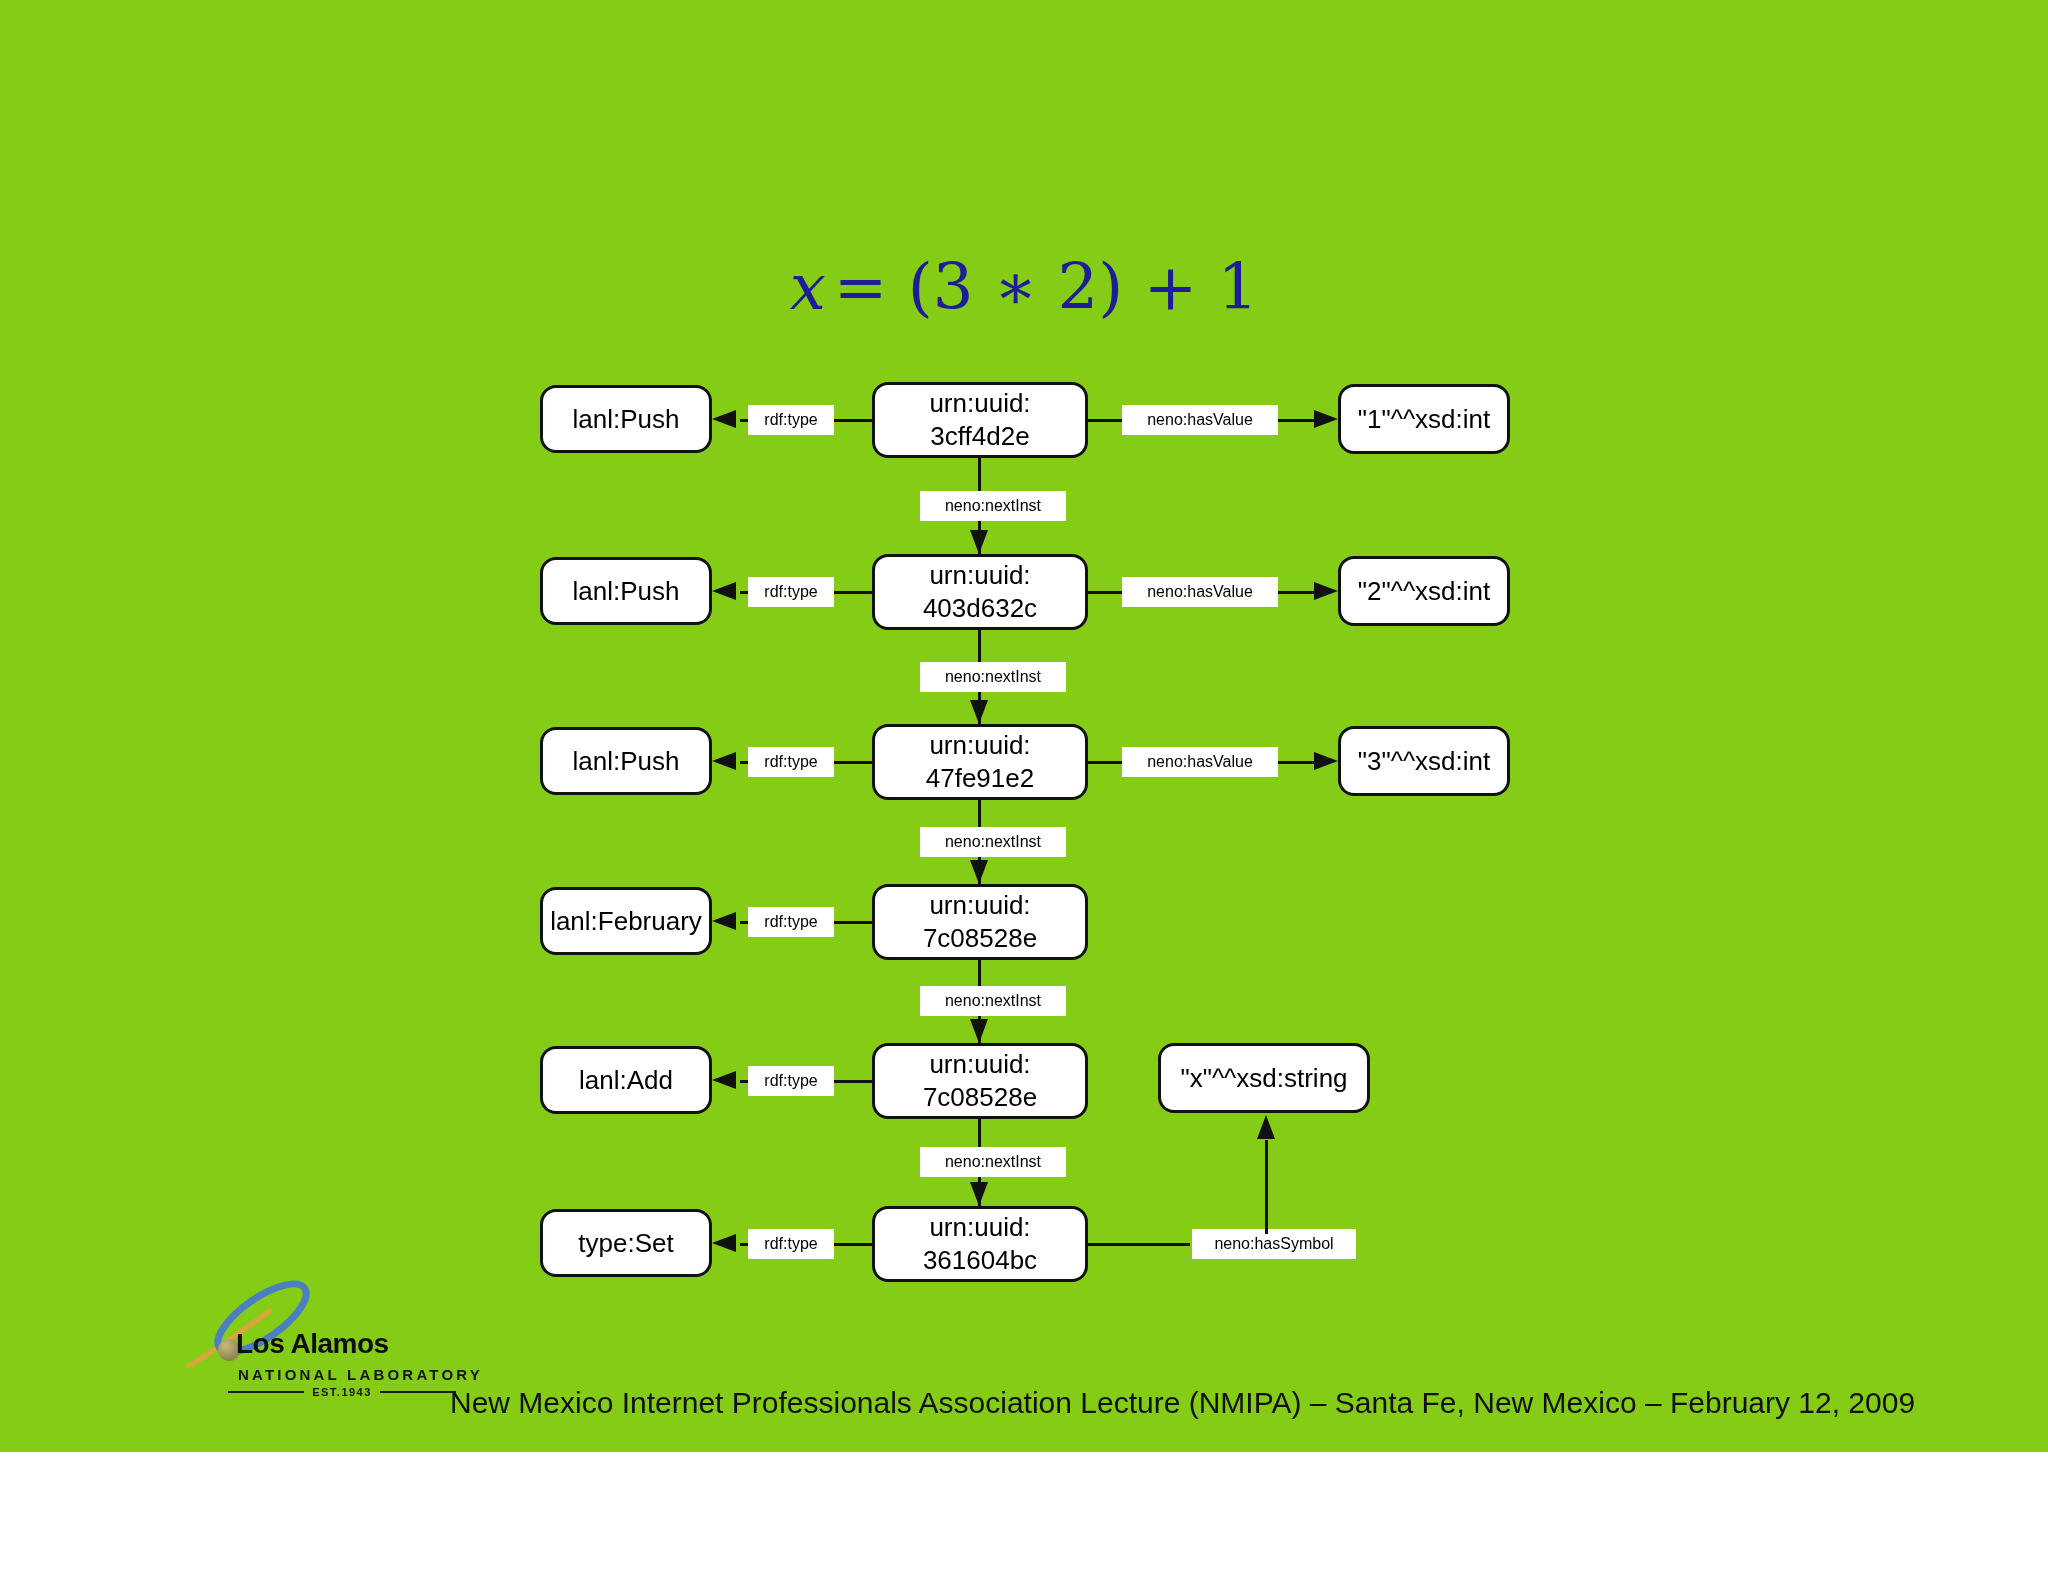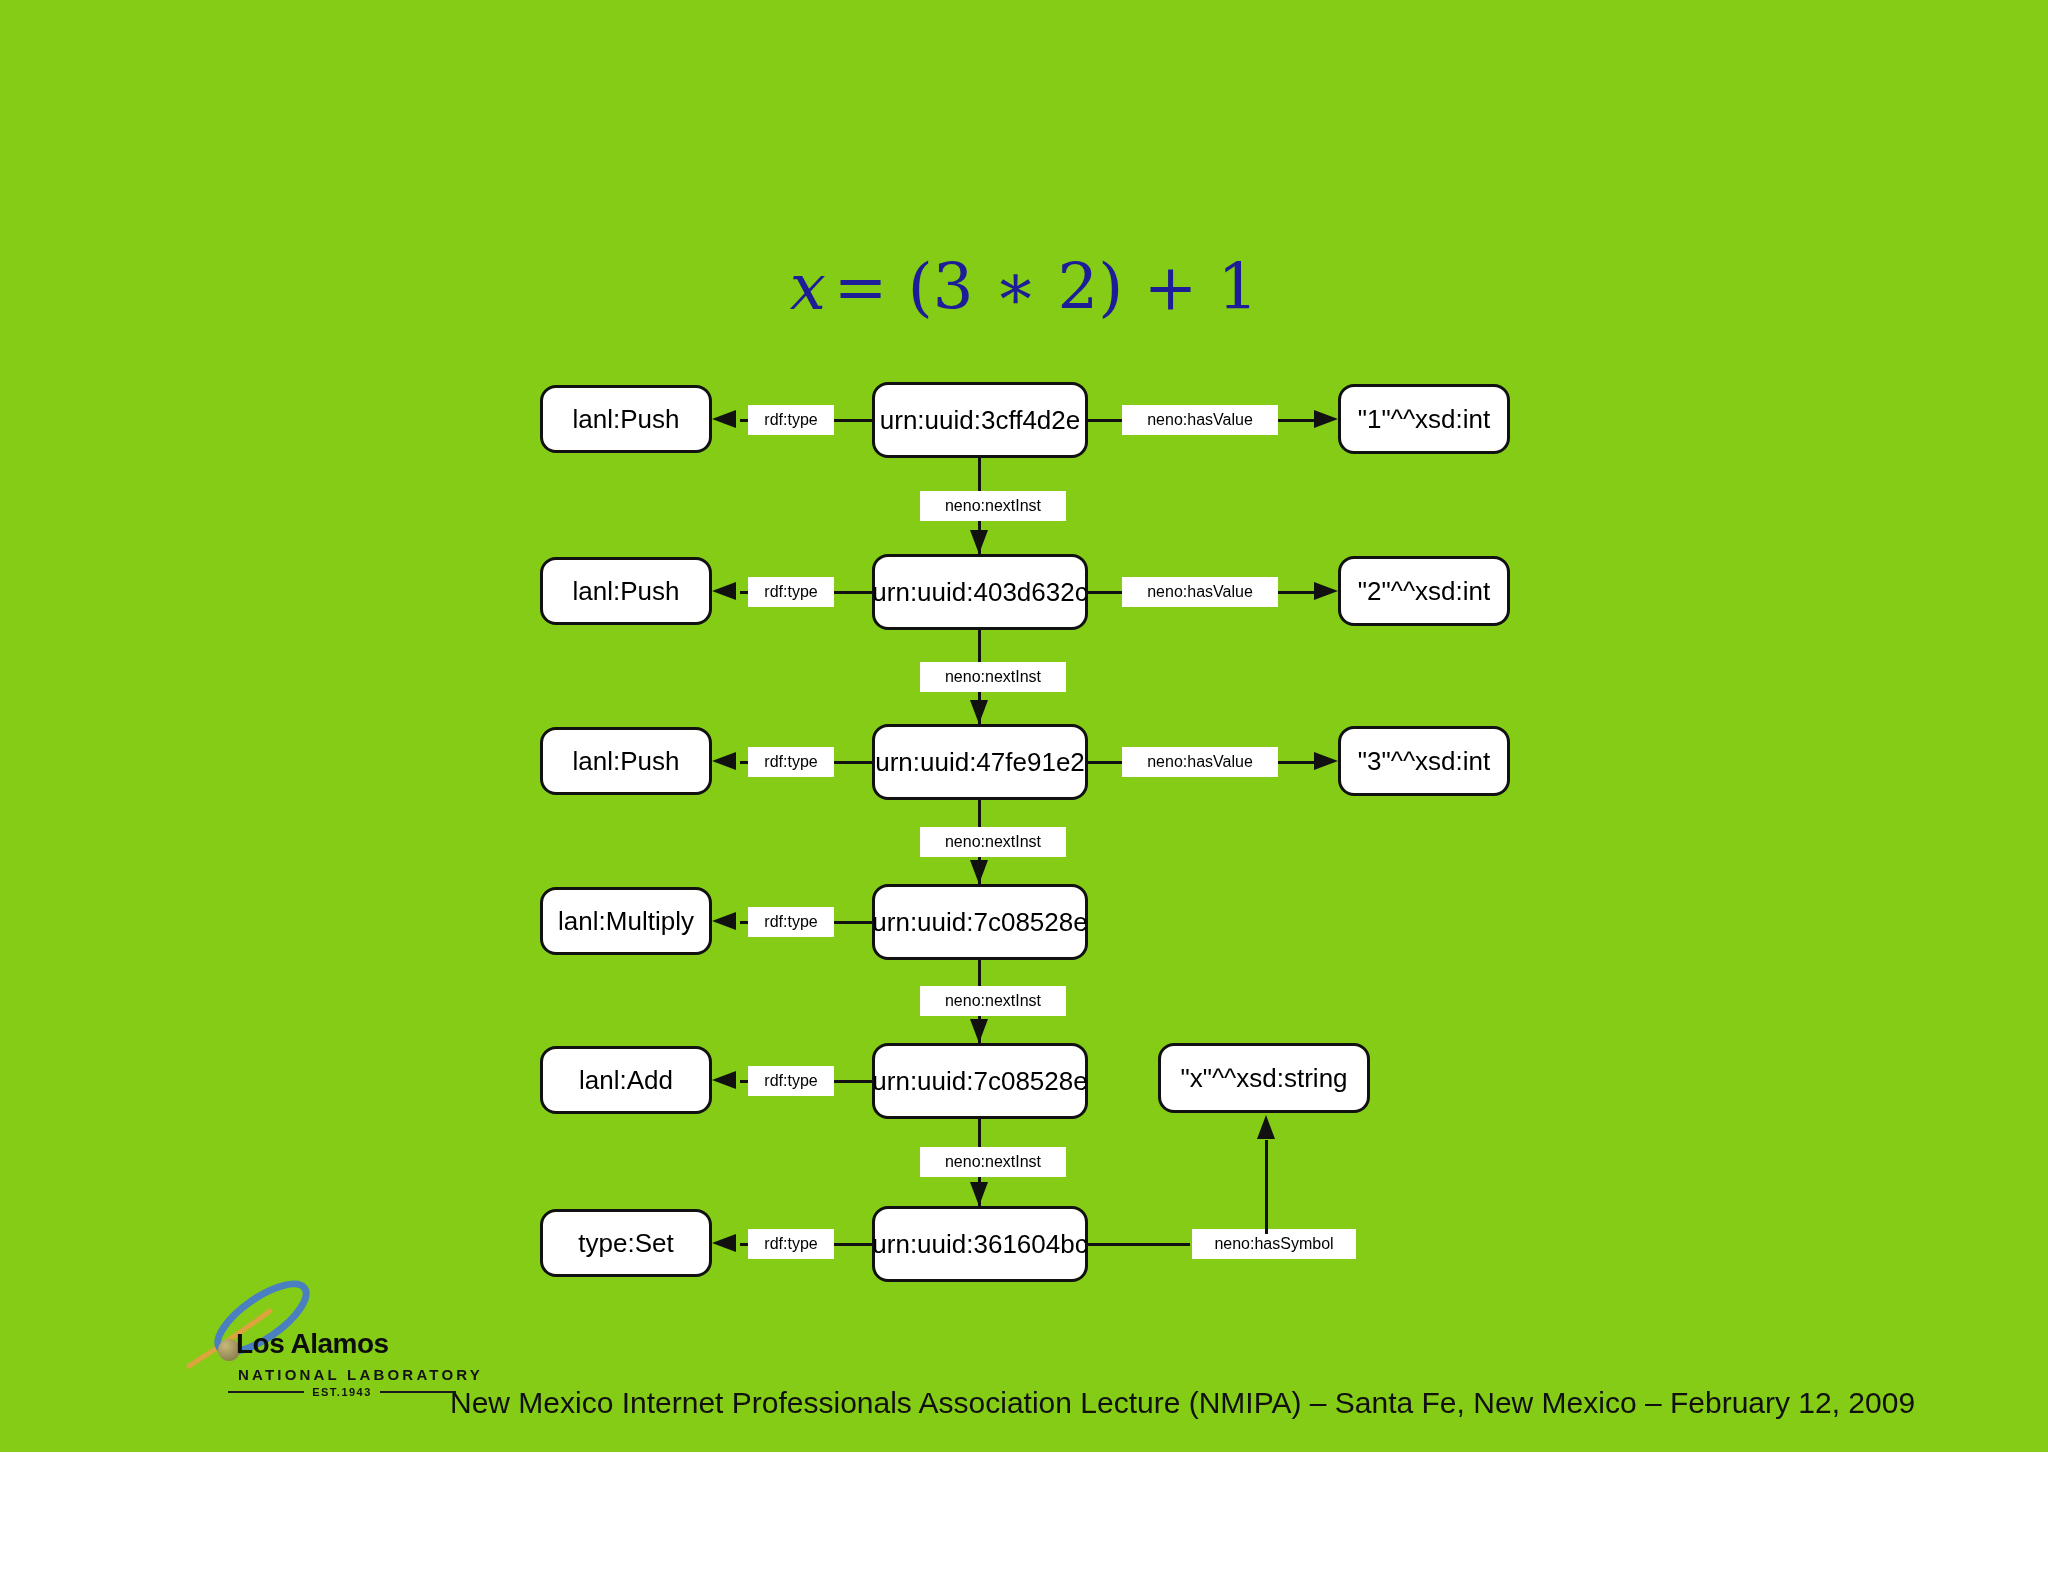--- a/index.html
+++ b/index.html
@@ -9,21 +9,21 @@
   
   .equation{position:absolute;top:244px;left:0;width:2048px;text-align:center;
             font-family:"DejaVu Serif",serif;font-size:64px;line-height:86px;
             color:var(--title,#1d1d97);}
   .equation .var{font-style:italic;margin-right:8px;}
 
   
   .box{position:absolute;border:3px solid var(--ink,#111);border-radius:16px;background:#fff;
        text-align:center;font-size:26px;box-sizing:border-box;}
   .box.single{display:flex;align-items:center;justify-content:center;}
-  .box.double{display:flex;flex-direction:row;align-items:center;justify-content:center;line-height:33px;}
+  .box.double{display:flex;flex-direction:column;align-items:center;justify-content:center;line-height:33px;}
 
   
   .hline{position:absolute;height:3px;background:var(--ink,#111);}
   .vline{position:absolute;width:3px;background:var(--ink,#111);}
   .tri{position:absolute;width:0;height:0;}
   .tri.left {border-top:9px solid transparent;border-bottom:9px solid transparent;border-right:24px solid var(--ink,#111);}
   .tri.right{border-top:9px solid transparent;border-bottom:9px solid transparent;border-left:24px solid var(--ink,#111);}
   .tri.down {border-left:9px solid transparent;border-right:9px solid transparent;border-top:24px solid var(--ink,#111);}
   .tri.up   {border-left:9px solid transparent;border-right:9px solid transparent;border-bottom:24px solid var(--ink,#111);}
   .edge-label{position:absolute;background:#fff;height:30px;line-height:30px;
@@ -92,21 +92,21 @@
   <div class="hline" style="left:740px;top:761px;width:132px"></div>
   <div class="tri left" style="left:712px;top:752px"></div>
   <div class="edge-label" style="left:748px;top:747px;width:86px">rdf:type</div>
   <div class="hline" style="left:1088px;top:761px;width:226px"></div>
   <div class="tri right" style="left:1314px;top:752px"></div>
   <div class="edge-label" style="left:1122px;top:747px;width:156px">neno:hasValue</div>
   <div class="vline" style="left:978px;top:800px;height:84px"></div>
   <div class="tri down" style="left:970px;top:860px"></div>
   <div class="edge-label" style="left:920px;top:827px;width:146px">neno:nextInst</div>
 
-  <div class="box single" style="left:540px;top:887px;width:172px;height:68px">lanl:Multiply</div>
+  <div class="box single" style="left:540px;top:887px;width:172px;height:68px">lanl:February</div>
   <div class="box double" style="left:872px;top:884px;width:216px;height:76px">
     <span>urn:uuid:</span>
     <span>7c08528e</span>
   </div>
   <div class="hline" style="left:740px;top:921px;width:132px"></div>
   <div class="tri left" style="left:712px;top:912px"></div>
   <div class="edge-label" style="left:748px;top:907px;width:86px">rdf:type</div>
   <div class="vline" style="left:978px;top:960px;height:83px"></div>
   <div class="tri down" style="left:970px;top:1019px"></div>
   <div class="edge-label" style="left:920px;top:986px;width:146px">neno:nextInst</div>

